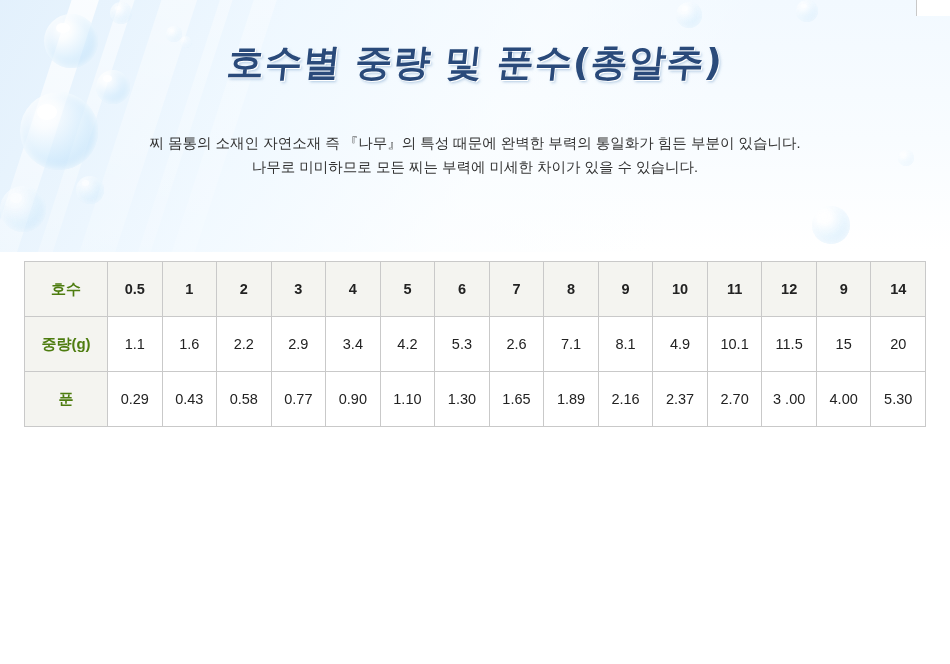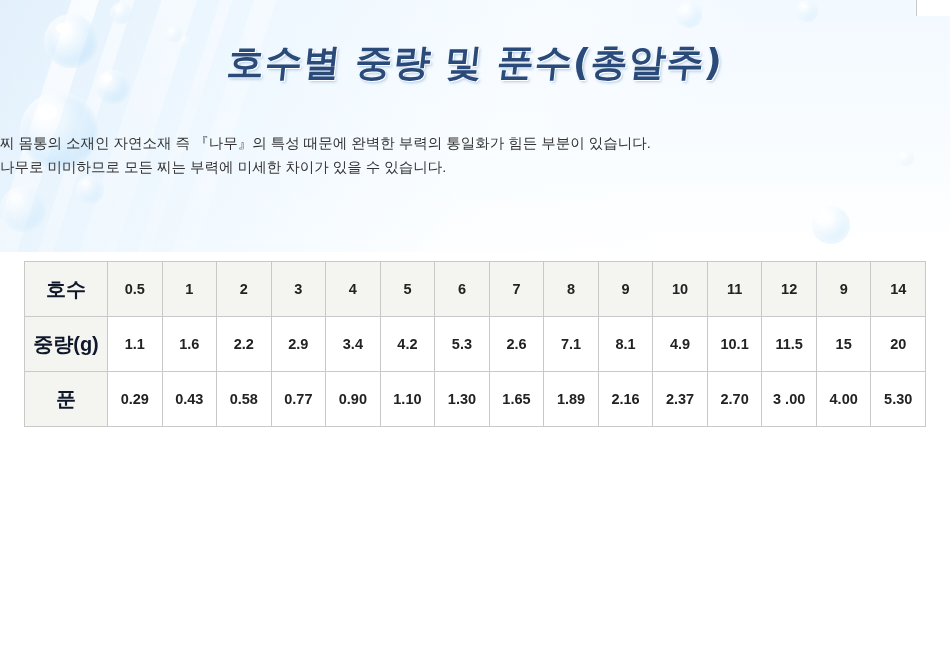--- a/index.html
+++ b/index.html
@@ -86,21 +86,21 @@
       2px 2px 3px rgba(120,160,200,0.55);
     transform: skewX(-6deg);
   }
 
   
   .intro {
     position: absolute;
     left: 0;
     top: 131px;
     width: 950px;
-    text-align: left;
+    text-align: center;
     color: #333333;
     font-size: 14.5px;
     line-height: 24px;
   }
   .intro div {
     white-space: nowrap;
   }
 
   
   .table-wrap {
@@ -116,28 +116,28 @@
     background: #ffffff;
   }
   table.spec th,
   table.spec td {
     border: 1px solid #c9c9c9;
     height: 52px;
     text-align: center;
     vertical-align: middle;
     font-size: 14.5px;
     color: #222222;
-    font-weight: bold;
+    font-weight: normal;
   }
   table.spec th.rowhead {
     width: 80px;
     background: #f4f4f0;
     font-weight: bold;
-    font-size: 20px;
-    color: #0f172a;
+    font-size: 15px;
+    color: #4d7c0f;
   }
   table.spec tr.head td,
   table.spec tr.head th {
     background: #f4f4f0;
     font-weight: bold;
   }
 </style>
 </head>
 <body>
 

